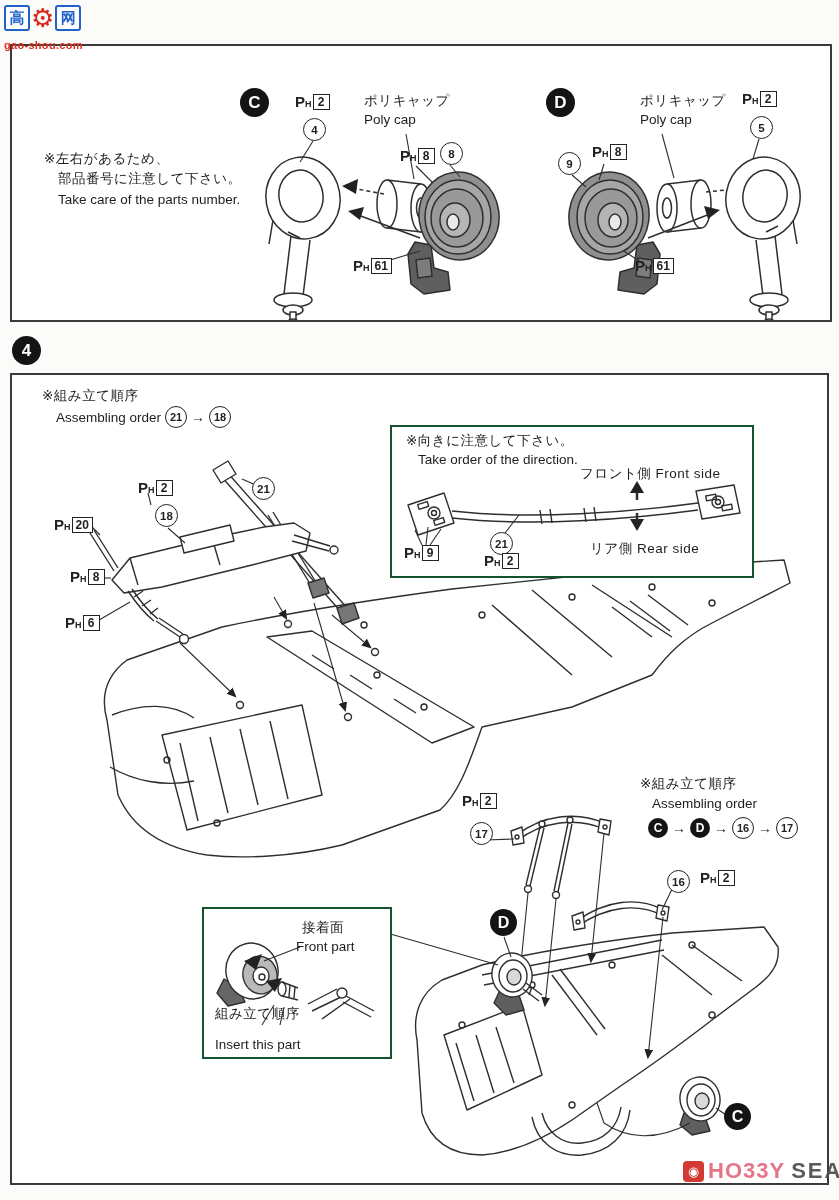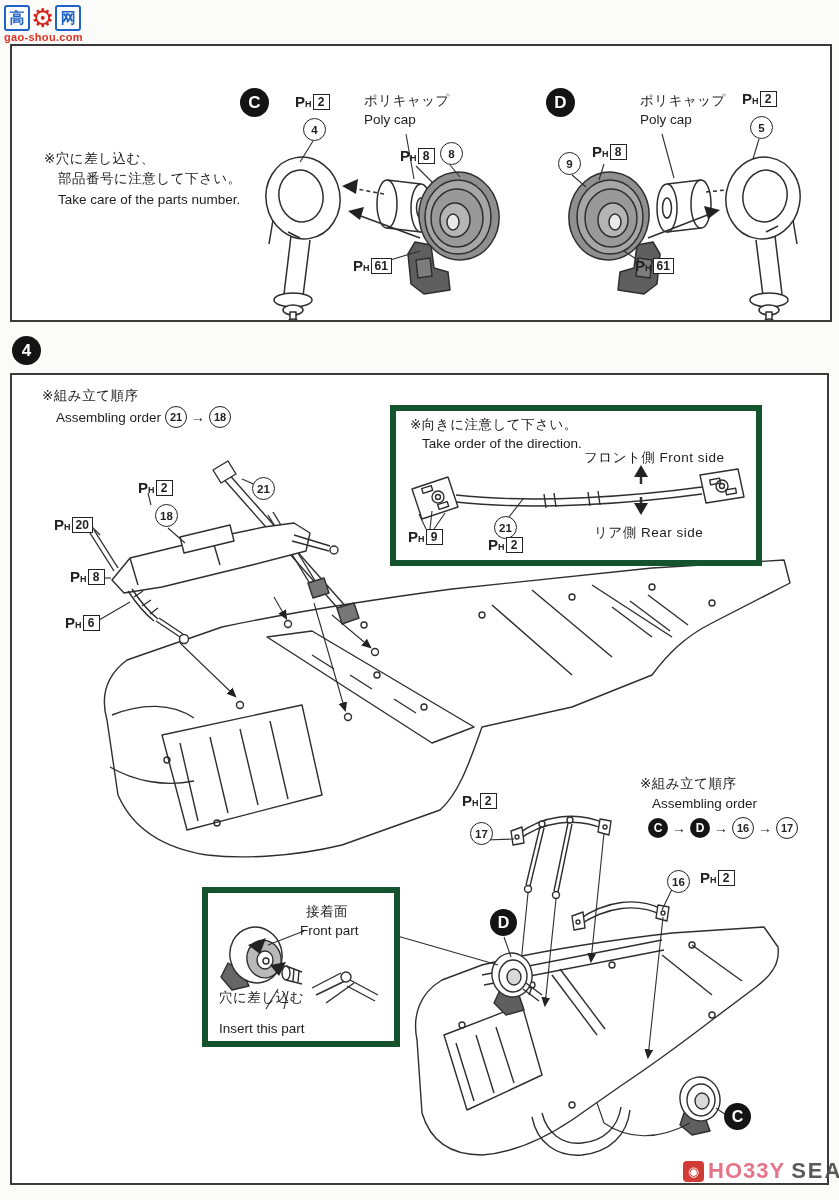--- a/index.html
+++ b/index.html
@@ -1,19 +1,19 @@
 <!DOCTYPE html>
 <html><head>
 <meta charset="utf-8">
 <style>
   html,body{margin:0;padding:0;background:#e9e9e9;}
   .sheet{position:relative;width:839px;height:1200px;background:#fbfbfa;overflow:hidden;
          font-family:"Liberation Sans","DejaVu Sans",sans-serif;color:#222;}
   .frame{position:absolute;border:2px solid #3a3a3a;background:#fff;}
-  .inset{position:absolute;border:6px solid #14532d;background:#fff;z-index:2;}
+  .inset{position:absolute;border:2px solid #14532d;background:#fff;z-index:2;margin-top:20px;}
   svg{position:absolute;left:0;top:0;z-index:1;}
   .lbl{position:absolute;z-index:3;font-size:13.5px;line-height:18px;white-space:nowrap;color:#1d1d1d;}
   .jp{letter-spacing:.5px;}
   
   .ph{position:absolute;z-index:3;white-space:nowrap;display:flex;align-items:flex-start;}
   .ph .pp{font-weight:bold;font-size:15px;line-height:16px;}
   .ph .hh{font-weight:bold;font-size:9px;line-height:9px;margin-top:6px;}
   .ph .pn{display:inline-block;border:1.3px solid #222;background:#fff;font-weight:bold;
           font-size:12px;line-height:14px;padding:0 3px;margin-left:1px;min-width:9px;text-align:center;}
   
@@ -28,21 +28,21 @@
   .badge2{display:inline-flex;width:20px;height:20px;border-radius:50%;background:#141414;color:#fff;
           align-items:center;justify-content:center;font-weight:bold;font-size:12px;vertical-align:middle;}
   .seqrow{position:absolute;z-index:3;display:flex;align-items:center;gap:4px;font-weight:bold;font-size:13px;white-space:nowrap;}
   .arrowtxt{font-size:14px;font-weight:bold;}
   
   .wm-gao{position:absolute;left:4px;top:5px;z-index:6;width:110px;}
   .wm-gao .row{display:flex;align-items:center;gap:2px;}
   .wm-gao .sq{width:22px;height:22px;border:2.5px solid #1f63c8;border-radius:3px;background:#fff;
               color:#1f63c8;font-weight:bold;font-size:15px;display:flex;align-items:center;justify-content:center;}
   .wm-gao .gear{color:#d7271d;font-size:26px;line-height:24px;margin:0 -1px;}
-  .wm-gao .url{color:#e03020;font-weight:bold;font-size:11px;margin-top:0px;letter-spacing:.3px;}
+  .wm-gao .url{color:#e03020;font-weight:bold;font-size:11px;margin-top:8px;letter-spacing:.3px;}
   .wm-hobby{position:absolute;left:683px;top:1158px;z-index:6;display:flex;align-items:center;gap:4px;opacity:.92;}
   .wm-hobby .icon{width:21px;height:21px;background:#cf2a24;border-radius:4px;color:#fff;font-size:13px;
                   display:flex;align-items:center;justify-content:center;}
   .wm-hobby .nm{color:#e4697d;font-weight:bold;font-size:22px;letter-spacing:1px;}
   .wm-hobby .sf{color:#4d4d4d;font-weight:bold;font-size:22px;letter-spacing:2px;margin-left:2px;}
 </style>
 </head>
 <body>
 
 <div class="sheet">
@@ -133,21 +133,21 @@
         <path d="M754,186 l12,-6"></path>
 
         <path d="M560,129 L574,141" stroke-width="1.1"></path>
         <path d="M592,118 L587,134" stroke-width="1.1"></path>
         <path d="M650,88 L662,132" stroke-width="1.1"></path>
         <path d="M747,93 L741,113" stroke-width="1.1"></path>
         <path d="M633,219 L612,205" stroke-width="1.1"></path>
       </g>
     </svg>
 
-    <div class="lbl jp" style="left:32px;top:104px;">※穴に差し込む、</div>
+    <div class="lbl jp" style="left:32px;top:104px;">※左右があるため、</div>
     <div class="lbl jp" style="left:46px;top:124px;">部品番号に注意して下さい。</div>
     <div class="lbl" style="left:46px;top:145px;">Take care of the parts number.</div>
 
     <span class="badge" style="left:228px;top:42px;">C</span>
     <span class="ph" style="left:283px;top:48px;">
         <span class="pp">P</span>
         <span class="hh">H</span>
         <span class="pn">2</span>
       </span>
     <span class="circ" style="left:291px;top:72px;">4</span>
@@ -470,21 +470,21 @@
           <path d="M142,87 L170,102"></path>
             <path d="M139,93 L167,108"></path>
           <path d="M118,110 L146,90"></path>
           <path d="M96,38 L60,52" stroke-width="1.1"></path>
           <path d="M70,96 L58,116" stroke-width="1.1"></path>
           <path d="M80,98 L76,116" stroke-width="1.1"></path>
         </g>
       </svg>
       <div class="lbl jp" style="left:98px;top:10px;">接着面</div>
       <div class="lbl" style="left:92px;top:29px;">Front part</div>
-      <div class="lbl jp" style="left:11px;top:96px;">穴に差し込む</div>
+      <div class="lbl jp" style="left:11px;top:96px;">組み立て順序</div>
       <div class="lbl" style="left:11px;top:127px;">Insert this part</div>
     </div>
   </div>
 
   <div class="wm-hobby">
     <span class="icon">◉</span>
     <span class="nm">HO33Y</span>
     <span class="sf">SEARCH</span>
   </div>
 

